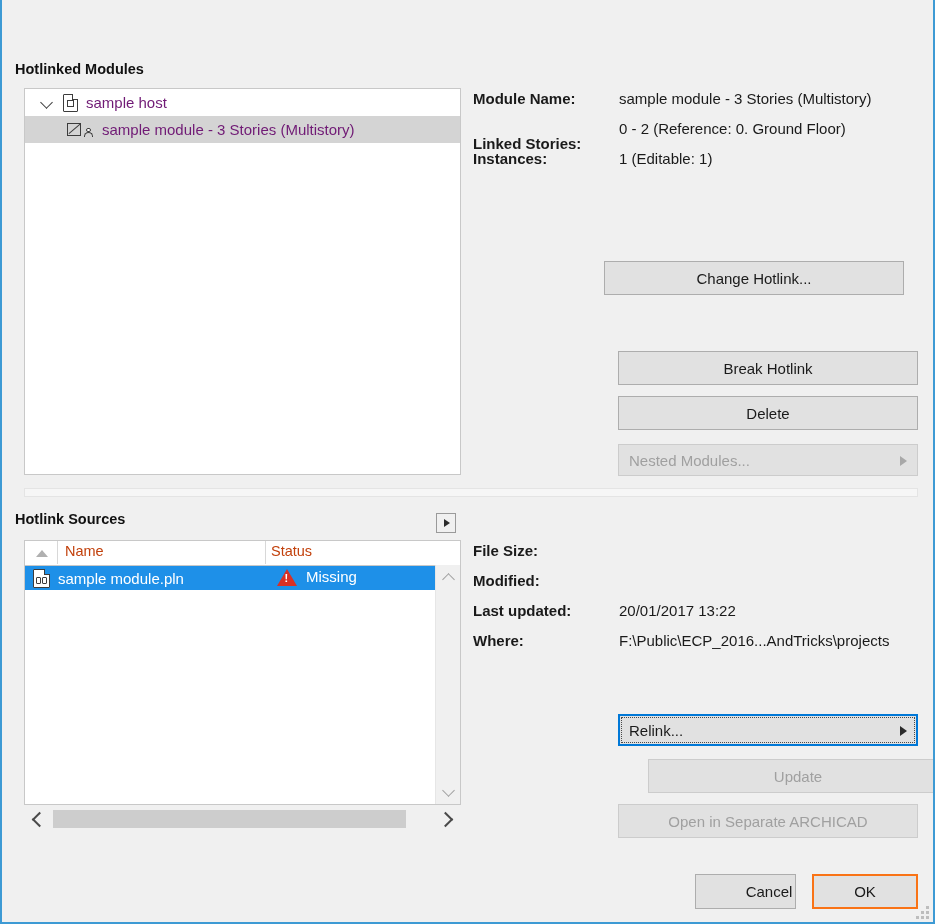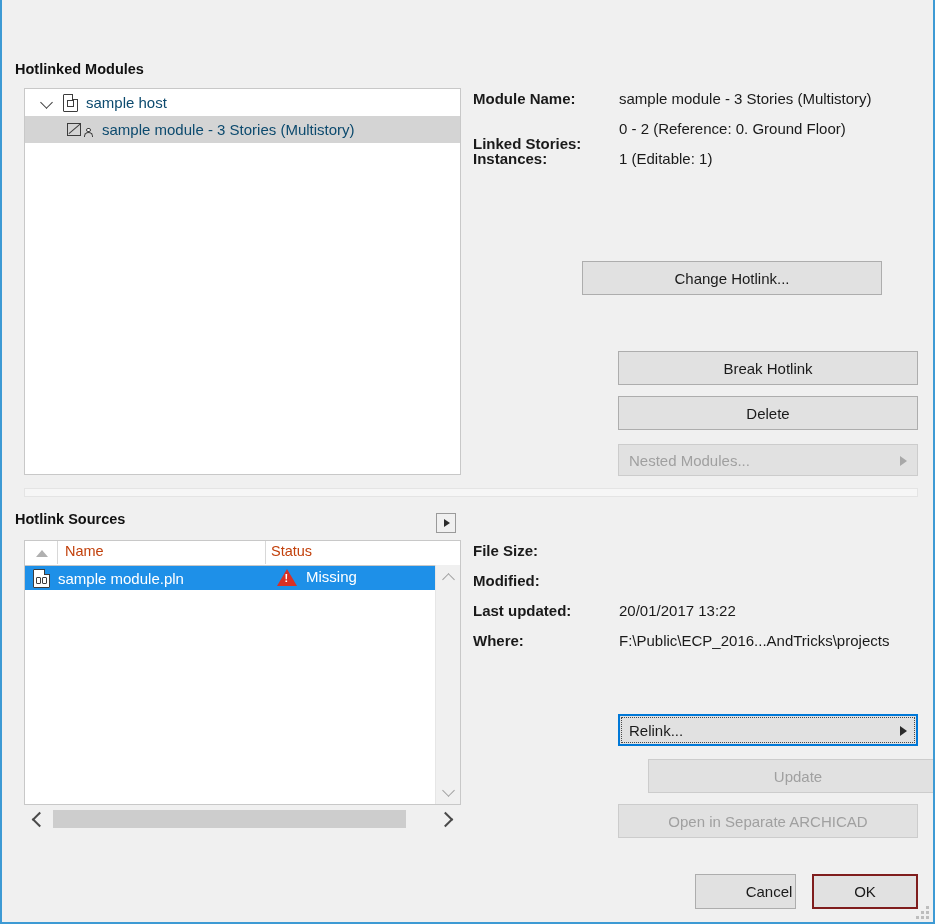--- a/index.html
+++ b/index.html
@@ -117,21 +117,21 @@
     border: 1px solid #c8c8c8;
     box-sizing: border-box;
     overflow: hidden;
   }
   .tree-row {
     position: relative;
     height: 27px;
     display: flex;
     align-items: center;
     font-size: 15px;
-    color: #0c4a6e;
+    color: #701a75;
     white-space: nowrap;
   }
   .tree-row.selected { background: #d4d4d4; }
   .chev {
     width: 14px; height: 14px;
     margin-left: 16px;
     position: relative;
     flex: none;
   }
   .chev:before {
@@ -260,25 +260,25 @@
     outline: 1px solid #0078d7;
     outline-offset: -2px;
   }
   .btn.focused .inner-dotted {
     position: absolute;
     left: 2px; right: 2px; top: 2px; bottom: 2px;
     border: 1px dotted #4a4a4a;
     pointer-events: none;
   }
   .btn.default {
-    border: 2px solid #7f1d1d;
+    border: 2px solid #f97316;
     background: #e1e1e1;
   }
 
-  #btn-change-hotlink { left: 580px; top: 261px; width: 300px; height: 34px; }
+  #btn-change-hotlink { left: 602px; top: 261px; width: 300px; height: 34px; }
   #btn-save-as-file   { left: 616px; top: 306px; width: 300px; height: 34px; }
   #btn-break-hotlink  { left: 616px; top: 351px; width: 300px; height: 34px; }
   #btn-delete         { left: 616px; top: 396px; width: 300px; height: 34px; }
   #btn-nested-modules { left: 616px; top: 444px; width: 300px; height: 32px; justify-content:flex-start; padding-left:10px; }
   #btn-relink         { left: 616px; top: 714px; width: 300px; height: 32px; justify-content:flex-start; padding-left:10px; }
   #btn-update         { left: 616px; top: 759px; width: 300px; height: 34px; margin-left: 30px; }
   #btn-open-separate  { left: 616px; top: 804px; width: 300px; height: 34px; }
   #btn-cancel         { left: 693px; top: 874px; width: 101px; height: 35px; padding-left: 47px; }
   #btn-ok             { left: 810px; top: 874px; width: 106px; height: 35px; }
 

